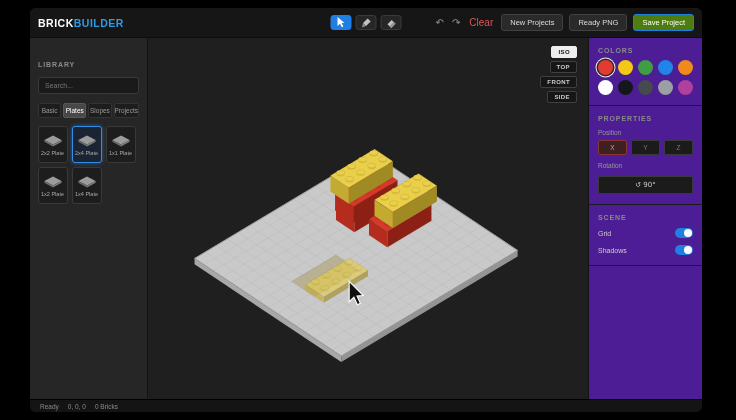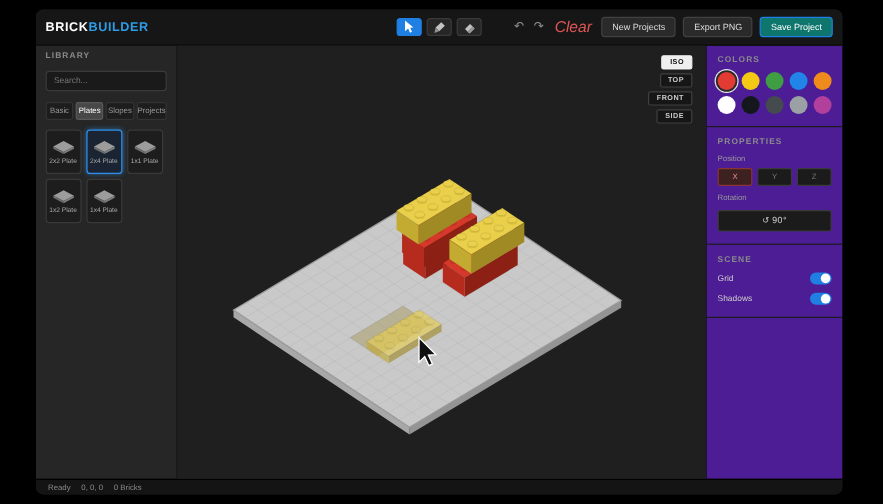--- a/index.html
+++ b/index.html
@@ -18,31 +18,31 @@
   .tools { position:absolute; left:50%; transform:translateX(-50%);
            display:flex; gap:4px; }
   .tool { width:21px; height:15px; border-radius:3px; background:#262626;
           border:1px solid #3a3a3a; display:flex; align-items:center;
           justify-content:center; cursor:pointer; }
   .tool.active { background:#1f7fe3; border-color:#1f7fe3; }
   .topbar-right { margin-left:auto; display:flex; align-items:center; gap:6px; }
   .icon-btn { background:none; border:none; color:#929292; font-size:10px;
               line-height:10px; cursor:pointer; padding:0 1px;
               font-family:"DejaVu Sans", sans-serif; }
-  .clear-btn { background:none; border:none; color:#e05555; font-size:13px;
-               cursor:pointer; margin:0 2px;font-style:italic; }
+  .clear-btn { background:none; border:none; color:#e05555; font-size:10px;
+               cursor:pointer; margin:0 2px; }
   .btn { font-size:7.5px; padding:3px 8px; background:#2a2a2a;
          border:1px solid #414141; color:#ddd; border-radius:3px; cursor:pointer; }
-  .btn.primary { background:#0f766e; border-color:#1f7fe3; color:#fff; }
+  .btn.primary { background:#4d7c0f; border-color:#1f7fe3; color:#fff; }
 
   
   .main { flex:1; display:flex; min-height:0; }
 
   .left-panel { width:118px; flex:0 0 118px; background:#262626;
-                border-right:1px solid #141414; padding:5px 8px; }
+                border-right:1px solid #141414; padding:23px 8px; }
   .panel-title { font-size:7px; font-weight:bold; color:#8a8a8a;
                  letter-spacing:.9px; margin-bottom:6px; }
   .search { width:100%; background:#1a1a1a; border:1px solid #3a3a3a;
             border-radius:3px; color:#bbb; font-size:7px; padding:4px 6px;
             margin-bottom:9px; font-family:inherit; }
   .search::placeholder { color:#777; }
   .tabs { display:flex; gap:2px; margin-bottom:8px; }
   .tab { flex:1; font-size:6.5px; color:#999; background:#1d1d1d;
          border:1px solid #333; padding:3px 0; border-radius:2px;
          cursor:pointer; text-align:center; }
@@ -128,21 +128,21 @@
             <polygon points="3,8.2 7.2,4 9,5.8 4.8,10" fill="#949494"></polygon>
           </svg>
       </button>
     </div>
 
     <div class="topbar-right">
       <button class="icon-btn">↶</button>
       <button class="icon-btn">↷</button>
       <button class="clear-btn">Clear</button>
       <button class="btn">New Projects</button>
-      <button class="btn">Export PNG</button>
+      <button class="btn">Ready PNG</button>
       <button class="btn primary">Save Project</button>
     </div>
   </header>
 
   <div class="main">
 
     <aside class="left-panel">
       <div class="panel-title">LIBRARY</div>
       <input class="search" placeholder="Search..." style="">
       <div class="tabs">

